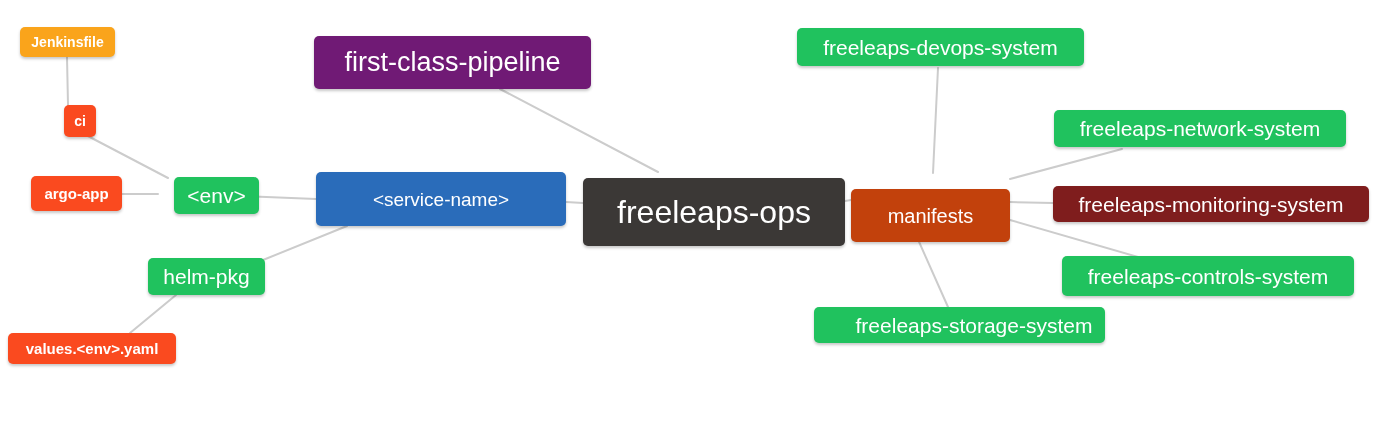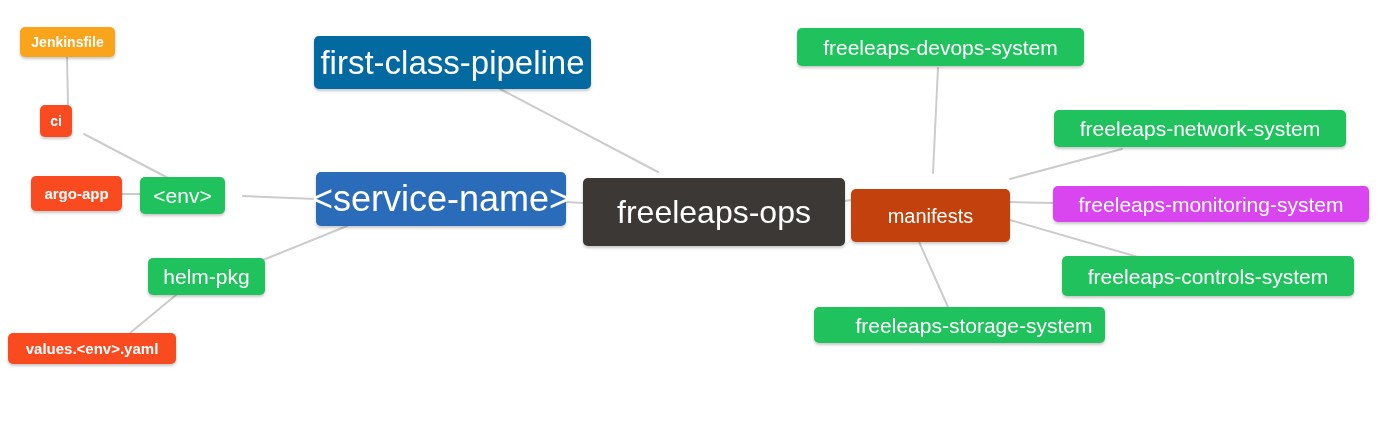--- a/index.html
+++ b/index.html
@@ -40,27 +40,27 @@
       <line x1="566" y1="202" x2="583" y2="203" stroke="#cccccc" stroke-width="2" stroke-linecap="round"></line>
       <line x1="845" y1="201" x2="851" y2="200" stroke="#cccccc" stroke-width="2" stroke-linecap="round"></line>
       <line x1="938" y1="68" x2="933" y2="173" stroke="#cccccc" stroke-width="2" stroke-linecap="round"></line>
       <line x1="1010" y1="179" x2="1122" y2="149" stroke="#cccccc" stroke-width="2" stroke-linecap="round"></line>
       <line x1="1010" y1="202" x2="1053" y2="203" stroke="#cccccc" stroke-width="2" stroke-linecap="round"></line>
       <line x1="1010" y1="220" x2="1138" y2="257" stroke="#cccccc" stroke-width="2" stroke-linecap="round"></line>
       <line x1="912" y1="226" x2="948" y2="307" stroke="#cccccc" stroke-width="2" stroke-linecap="round"></line>
     </svg>
 
 <div class="node small" style="left: 20px; top: 27px; width: 95px; height: 30px; font-size: 14px; background: rgb(250, 164, 27); color: rgb(255, 255, 255);">Jenkinsfile</div>
-    <div class="node small" style="left: 40px; top: 105px; width: 32px; height: 32px; font-size: 14px; background: rgb(250, 74, 31); color: rgb(255, 255, 255);">ci</div>
+    <div class="node small" style="left: 64px; top: 105px; width: 32px; height: 32px; font-size: 14px; background: rgb(250, 74, 31); color: rgb(255, 255, 255);">ci</div>
     <div class="node small" style="left: 31px; top: 176px; width: 91px; height: 35px; font-size: 15px; background: rgb(250, 74, 31); color: rgb(255, 255, 255); text-align: right;">argo-app</div>
-    <div class="node" style="left: 140px; top: 177px; width: 85px; height: 37px; font-size: 21px; background: rgb(32, 194, 94); color: rgb(255, 255, 255);">&lt;env&gt;</div>
+    <div class="node" style="left: 174px; top: 177px; width: 85px; height: 37px; font-size: 21px; background: rgb(32, 194, 94); color: rgb(255, 255, 255);">&lt;env&gt;</div>
     <div class="node" style="left: 148px; top: 258px; width: 117px; height: 37px; font-size: 21px; background: rgb(32, 194, 94); color: rgb(255, 255, 255);">helm-pkg</div>
     <div class="node small" style="left: 8px; top: 333px; width: 168px; height: 31px; font-size: 15px; background: rgb(250, 74, 31); color: rgb(255, 255, 255); text-align: center;">values.&lt;env&gt;.yaml</div>
-    <div class="node" style="left: 314px; top: 36px; width: 277px; height: 53px; font-size: 33px; background: #0369a1; color: rgb(255, 255, 255);">first-class-pipeline</div>
-    <div class="node" style="left: 316px; top: 172px; width: 250px; height: 54px; font-size: 36px; background: rgb(42, 108, 186); color: rgb(255, 255, 255);">&lt;service-name&gt;</div>
+    <div class="node" style="left: 314px; top: 36px; width: 277px; height: 53px; font-size: 27px; background: #701a75; color: rgb(255, 255, 255);">first-class-pipeline</div>
+    <div class="node" style="left: 316px; top: 172px; width: 250px; height: 54px; font-size: 19px; background: rgb(42, 108, 186); color: rgb(255, 255, 255);">&lt;service-name&gt;</div>
     <div class="node" style="left: 583px; top: 172px; width: 262px; height: 68px; font-size: 32px; background: rgb(59, 56, 54); color: rgb(255, 255, 255); margin-top: 6px;">freeleaps-ops</div>
     <div class="node" style="left: 851px; top: 173px; width: 159px; height: 53px; font-size: 20px; background: #c2410c; color: rgb(255, 255, 255); margin-top: 16px;">manifests</div>
     <div class="node" style="left: 797px; top: 28px; width: 287px; height: 38px; font-size: 21px; background: rgb(32, 194, 94); color: rgb(255, 255, 255);">freeleaps-devops-system</div>
     <div class="node" style="left: 1054px; top: 110px; width: 292px; height: 37px; font-size: 21px; background: rgb(32, 194, 94); color: rgb(255, 255, 255);">freeleaps-network-system</div>
-    <div class="node" style="left: 1053px; top: 186px; width: 316px; height: 36px; font-size: 21px; background: #d946ef; color: rgb(255, 255, 255);">freeleaps-monitoring-system</div>
+    <div class="node" style="left: 1053px; top: 186px; width: 316px; height: 36px; font-size: 21px; background: #7f1d1d; color: rgb(255, 255, 255);">freeleaps-monitoring-system</div>
     <div class="node" style="left: 1062px; top: 256px; width: 292px; height: 40px; font-size: 21px; background: rgb(32, 194, 94); color: rgb(255, 255, 255);">freeleaps-controls-system</div>
     <div class="node" style="left: 814px; top: 307px; width: 291px; height: 36px; font-size: 21px; background: rgb(32, 194, 94); color: rgb(255, 255, 255); padding-left: 29px;">freeleaps-storage-system</div>
   </div>
 
 </body></html>

